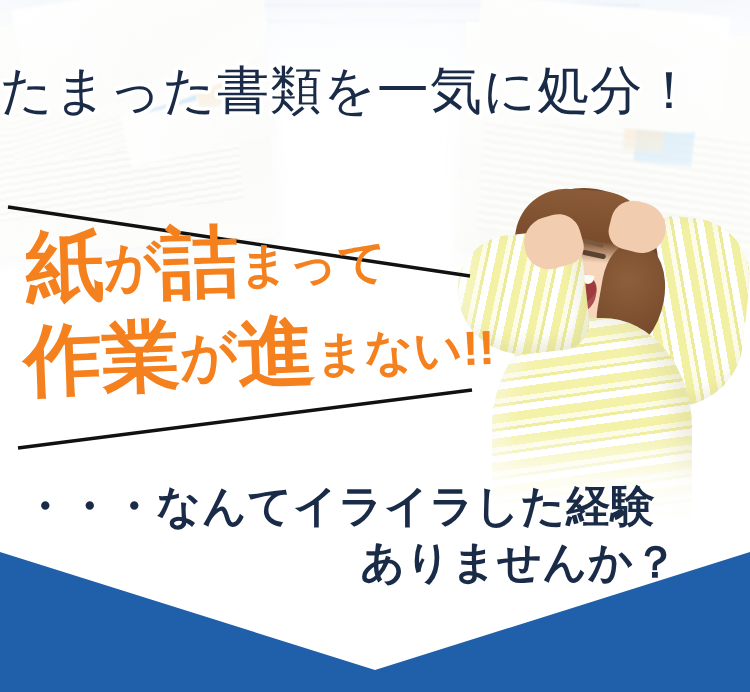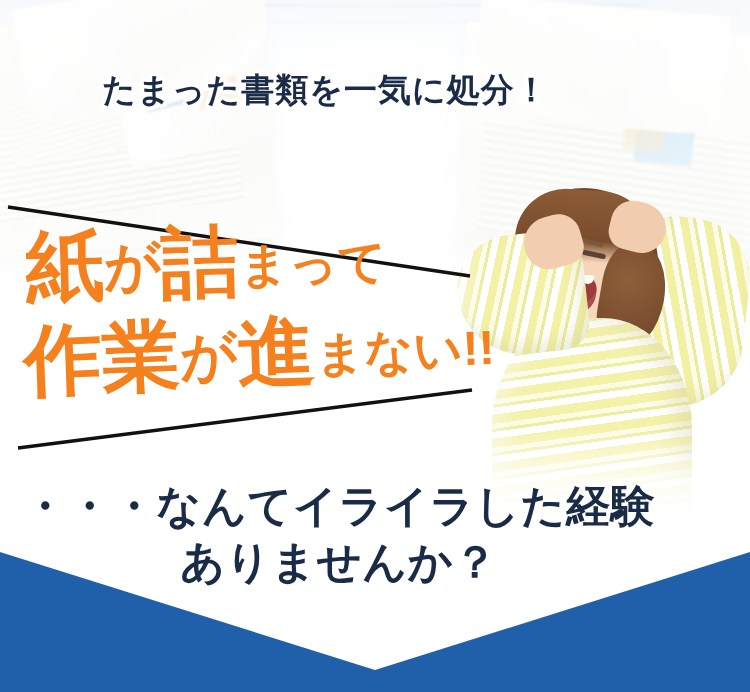--- a/index.html
+++ b/index.html
@@ -151,22 +151,22 @@
     background:
       linear-gradient(90deg, rgba(255,255,255,0.55) 0%, rgba(255,255,255,0.0) 22%, rgba(255,255,255,0.0) 78%, rgba(255,255,255,0.5) 100%);
   }
 
   
   .headline {
     position: absolute;
     left: 0; top: 58px; width: 651px;
     text-align: center;
     color: #1a2b47;
-    font-weight: 700;
-    font-size: 33px;
+    font-weight: 400;
+    font-size: 52px;
     line-height: 64px;
     letter-spacing: 1px;
     white-space: nowrap;
     text-shadow:
       3px 0 0 #fff, -3px 0 0 #fff, 0 3px 0 #fff, 0 -3px 0 #fff,
       2px 2px 0 #fff, -2px 2px 0 #fff, 2px -2px 0 #fff, -2px -2px 0 #fff,
       3px 3px 0 #fff, -3px 3px 0 #fff, 3px -3px 0 #fff, -3px -3px 0 #fff,
       4px 0 0 #fff, -4px 0 0 #fff, 0 4px 0 #fff, 0 -4px 0 #fff;
   }
   .headline .l1 { display: block; }
@@ -324,21 +324,21 @@
     left: 0; top: 478px; width: 678px;
     text-align: center;
     color: #1a2b47;
     font-weight: 700;
     font-size: 44px;
     line-height: 56px;
     letter-spacing: 0.5px;
     white-space: nowrap;
   }
   .bottom-text .b1 { display: block; }
-  .bottom-text .b2 { display: block; }
+  .bottom-text .b2 { display: block; text-align: right; }
 
   
   .chevron {
     position: absolute;
     left: 0; bottom: 0; width: 750px; height: 150px;
   }
 </style>
 </head>
 <body>
 

